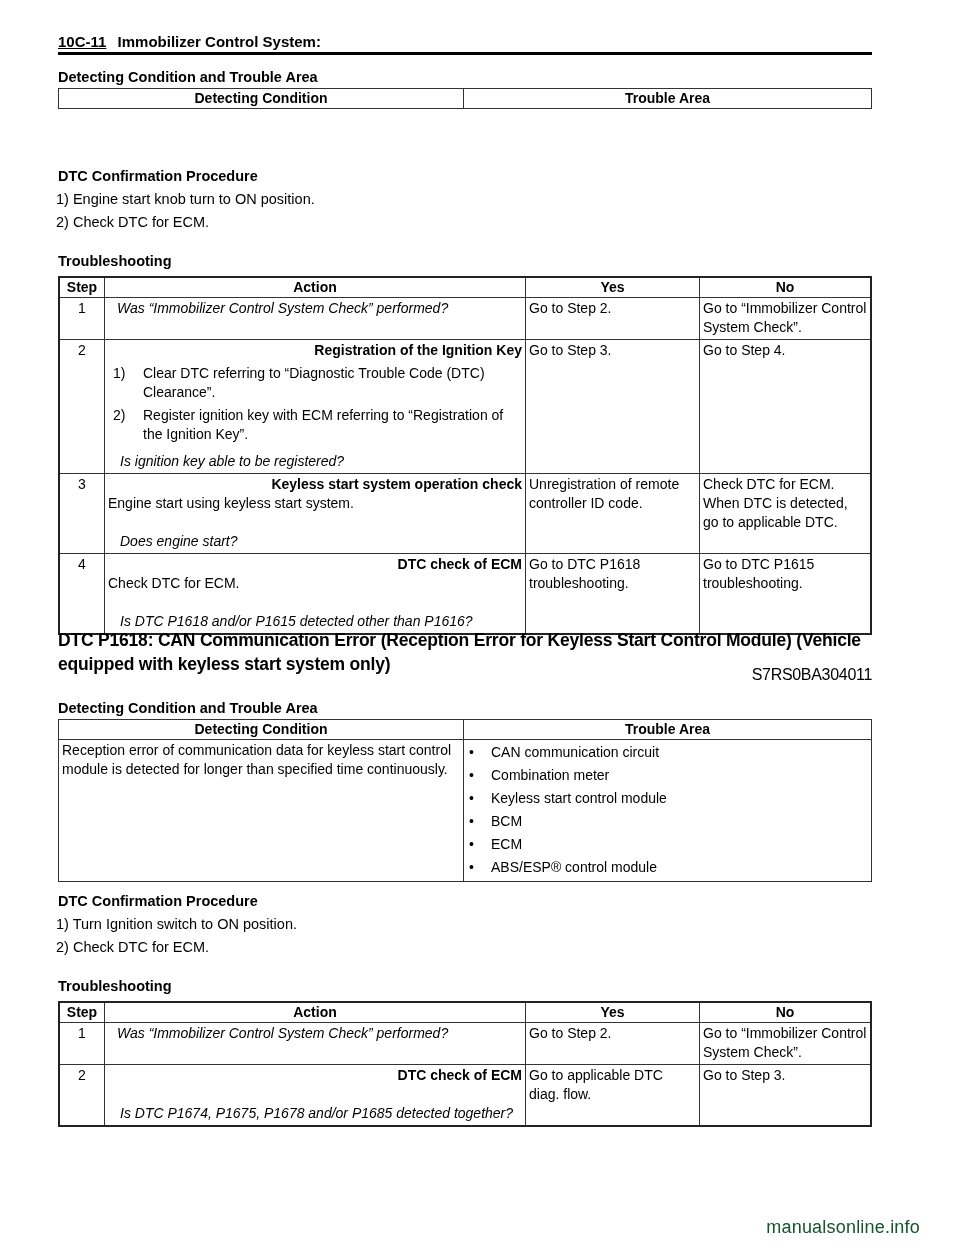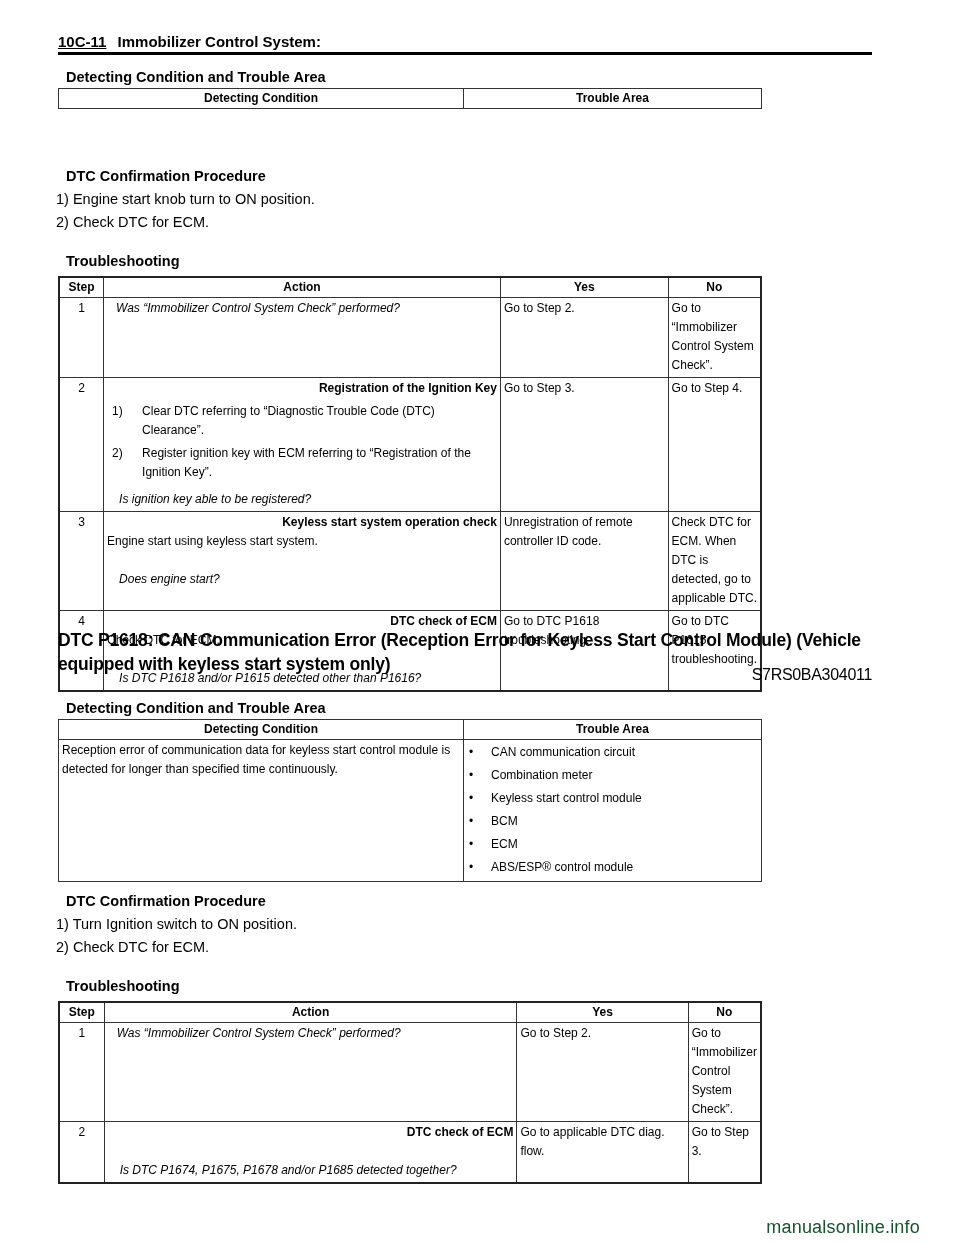--- a/index.html
+++ b/index.html
@@ -3,25 +3,25 @@
 <meta charset="utf-8">
 <style>
   html, body { margin: 0; padding: 0; background: #ffffff; }
   body { width: 960px; height: 1242px; position: relative; overflow: hidden;
          font-family: "Liberation Sans", sans-serif; color: #000; }
   .page-header { position: absolute; left: 58px; top: 32px; width: 814px;
                  font-weight: bold; font-size: 15px; line-height: 20px; }
   .page-header .num { margin-right: 7px; text-decoration: underline; }
   .header-rule { position: absolute; left: 58px; top: 52px; width: 814px; height: 3px; background: #000; }
 
-  .sec-title { position: absolute; left: 58px; font-weight: bold; font-size: 14.5px; line-height: 18px; margin-left: 8px; }
+  .sec-title { position: absolute; left: 58px; font-weight: bold; font-size: 14.5px; line-height: 18px; }
   .proc { position: absolute; left: 56px; font-size: 14.5px; line-height: 23px; }
 
-  table { position: absolute; left: 58px; width: 704px; border-collapse: collapse;
-          font-size: 12px; line-height: 19px; }
+  table { position: absolute; left: 58px; width: 814px; border-collapse: collapse;
+          font-size: 14px; line-height: 19px; }
   td, th { border: 1px solid #333; vertical-align: top; padding: 1px 3px 2px 3px; }
   th { font-weight: bold; text-align: center; padding: 0 3px; }
   table.ts { border-top: 2.5px solid #222; border-bottom: 2px solid #222; border-left: 2px solid #222; border-right: 2px solid #222; }
   table.dc { border: 1.5px solid #444; }
   .c-step { width: 38px; text-align: center; margin-top: 9px; }
   .c-action { width: 414px; }
   .c-yes { width: 167px; }
   .bold { font-weight: bold; text-align: right; }
   .ital { font-style: italic; padding-left: 12px; }
   .gap { height: 19px; }

